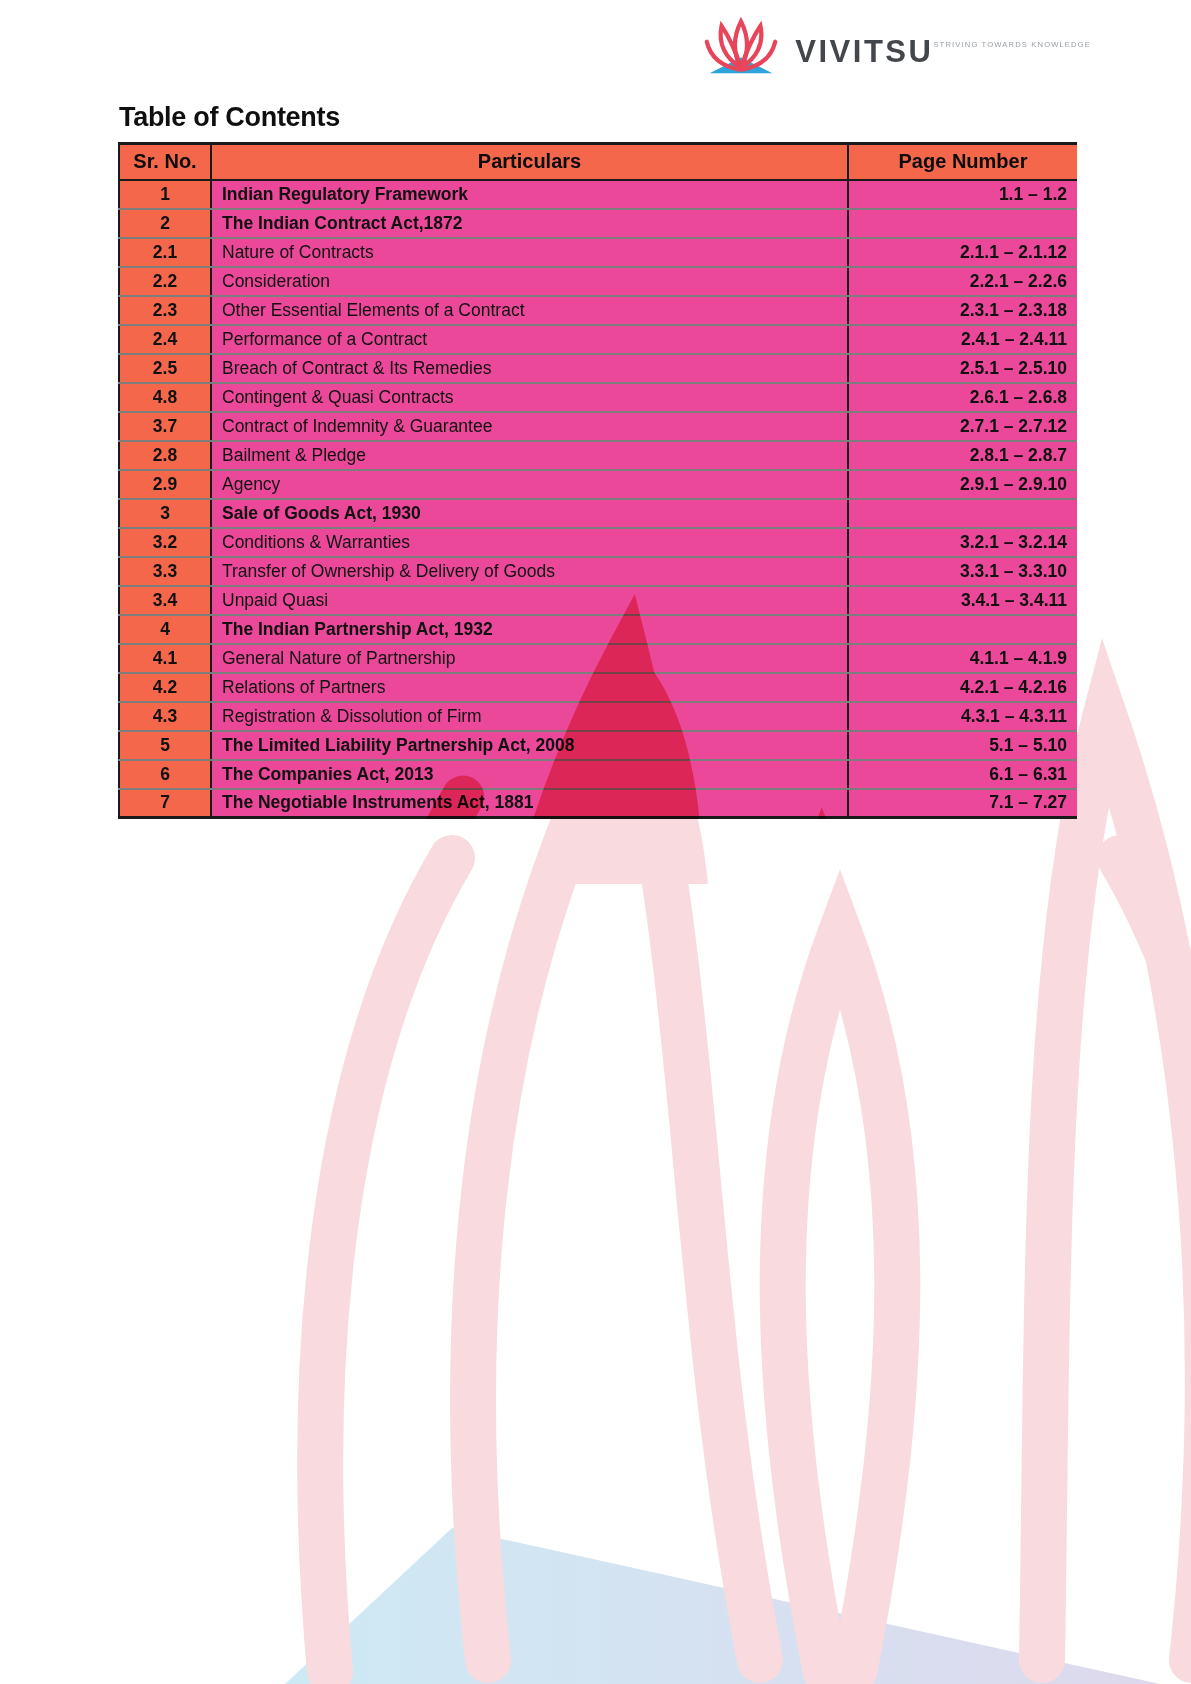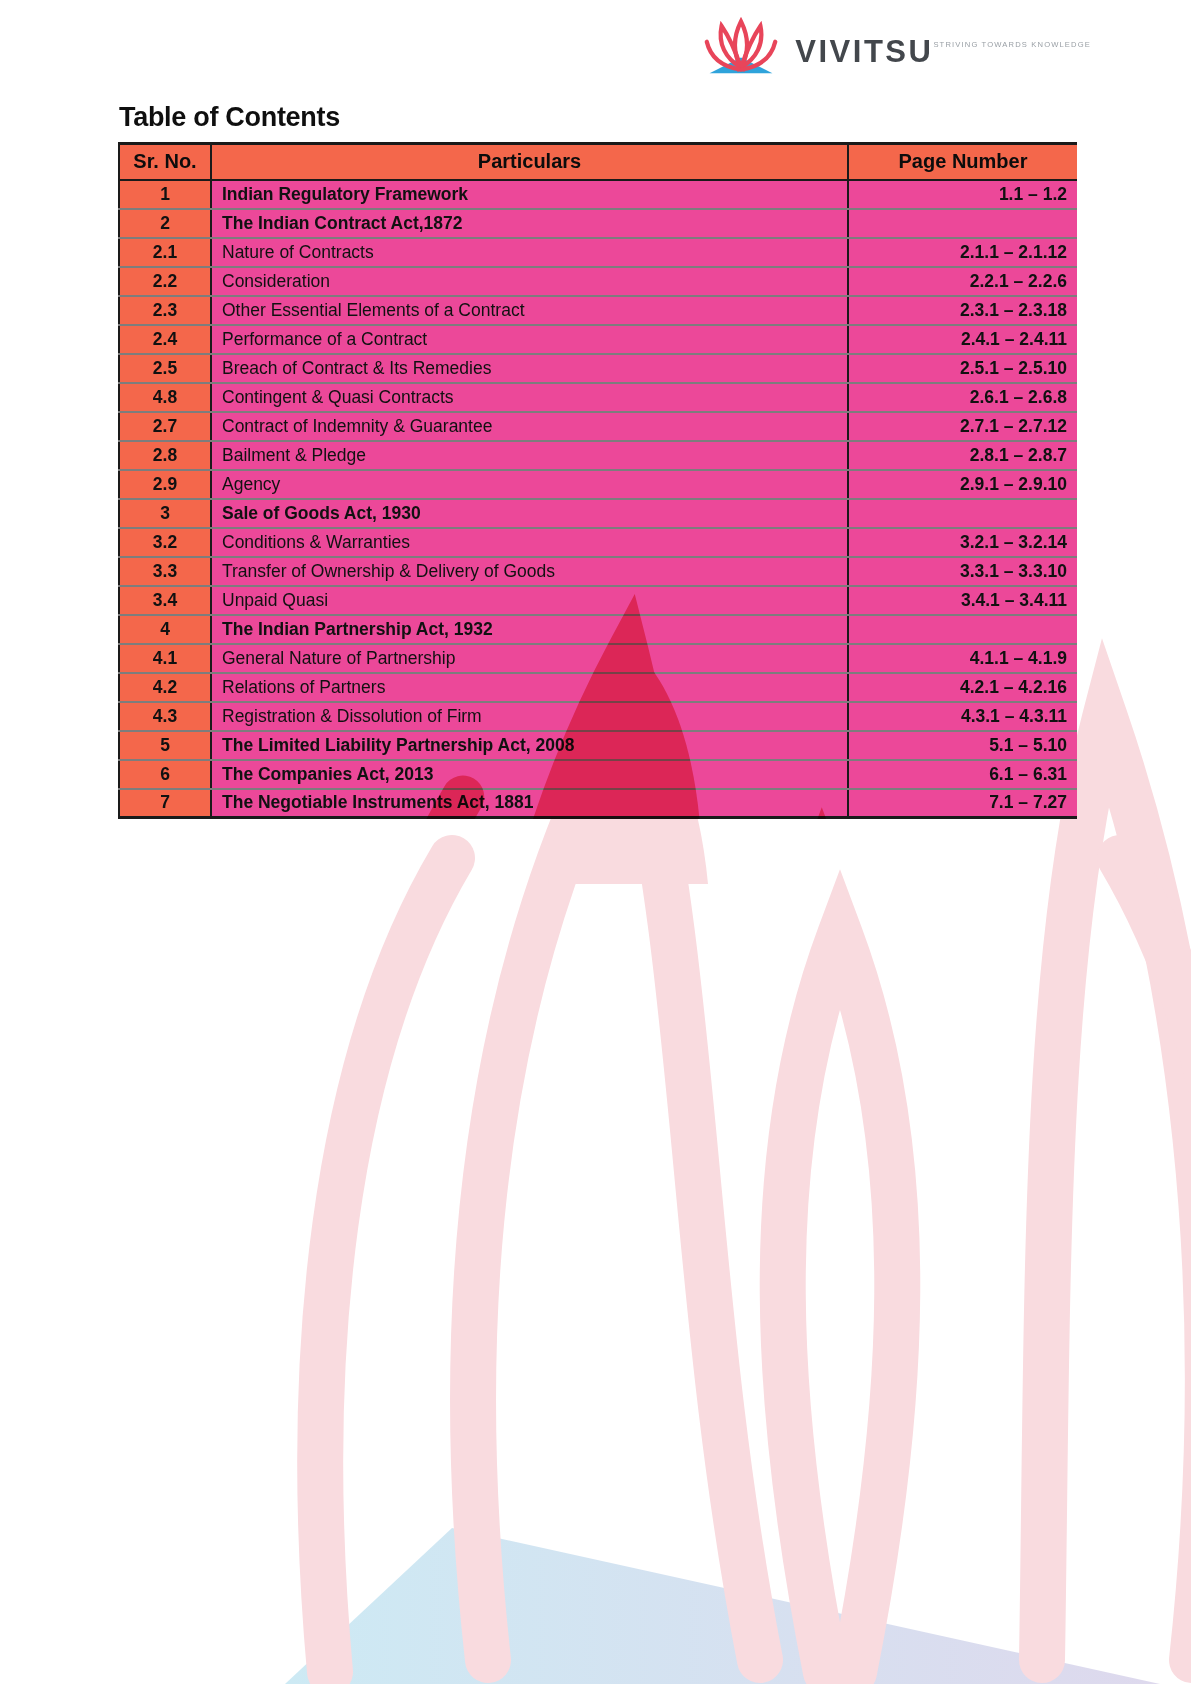--- a/index.html
+++ b/index.html
@@ -179,21 +179,21 @@
             <td class="sr">2.5</td>
             <td class="part">Breach of Contract &amp; Its Remedies</td>
             <td class="pages">2.5.1 – 2.5.10</td>
           </tr>
           <tr>
             <td class="sr">4.8</td>
             <td class="part">Contingent &amp; Quasi Contracts</td>
             <td class="pages">2.6.1 – 2.6.8</td>
           </tr>
           <tr>
-            <td class="sr">2.7</td>
+            <td class="sr">3.7</td>
             <td class="part">Contract of Indemnity &amp; Guarantee</td>
             <td class="pages">2.7.1 – 2.7.12</td>
           </tr>
           <tr>
             <td class="sr">2.8</td>
             <td class="part">Bailment &amp; Pledge</td>
             <td class="pages">2.8.1 – 2.8.7</td>
           </tr>
           <tr>
             <td class="sr">2.9</td>

